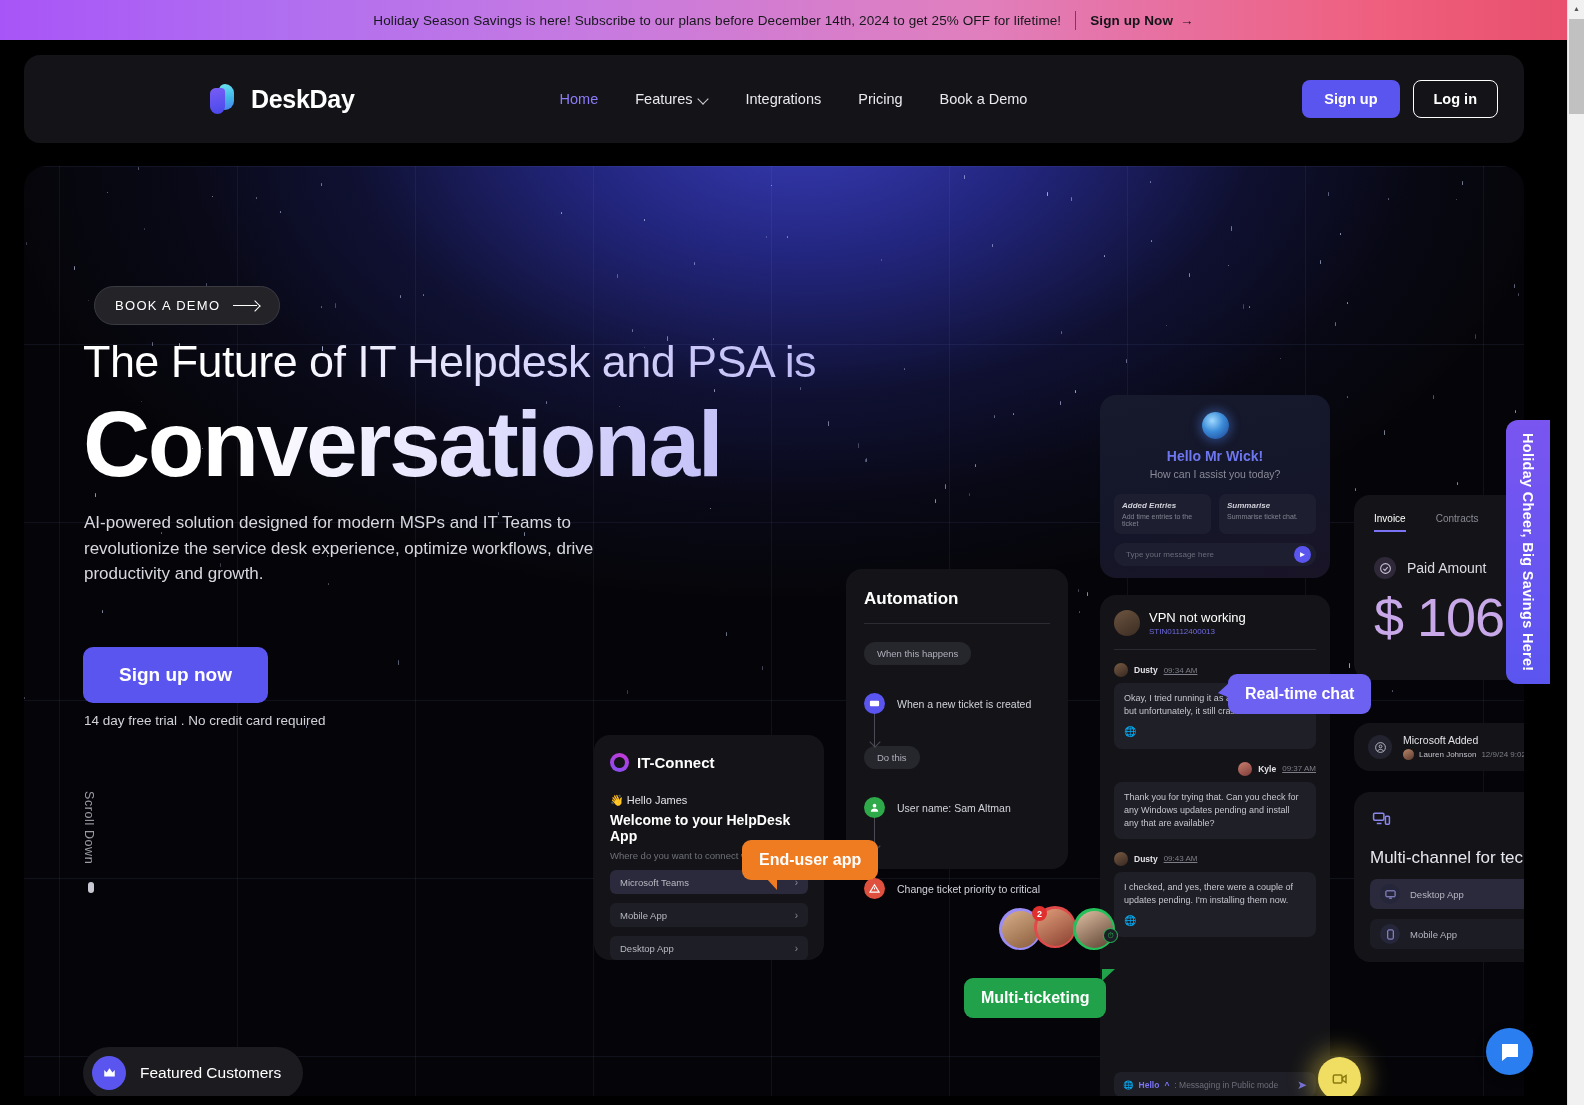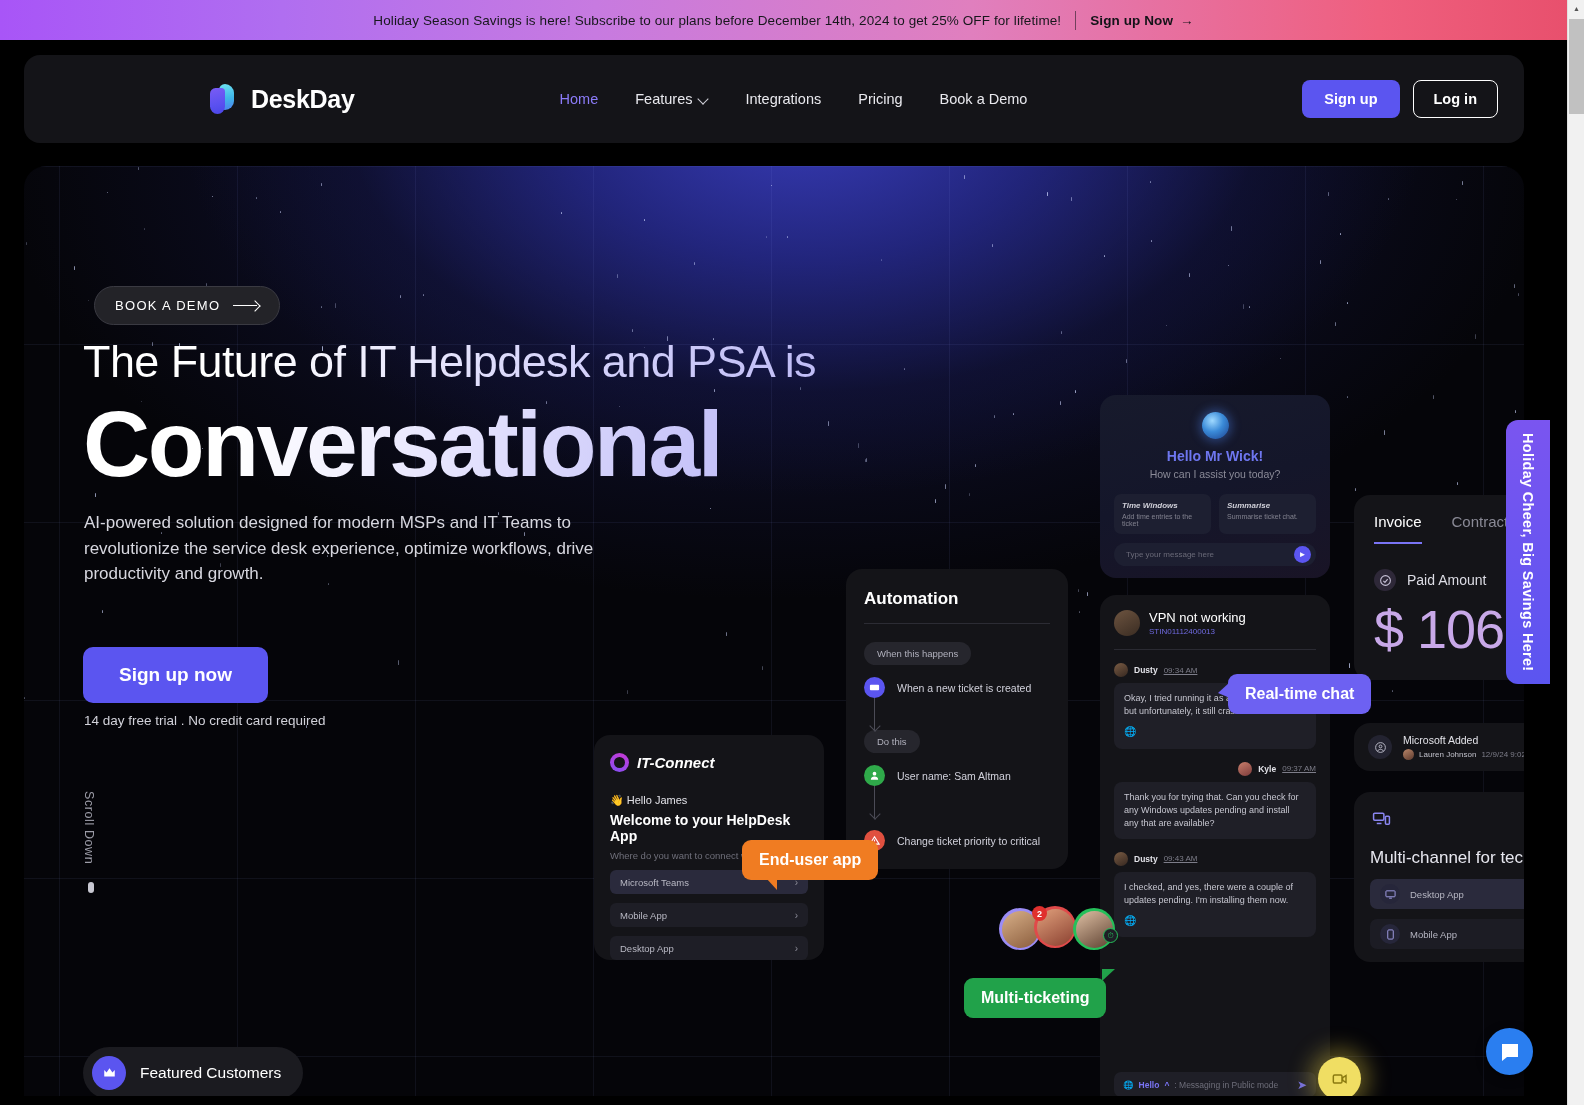--- a/index.html
+++ b/index.html
@@ -172,41 +172,41 @@
 
   
   .card-itconnect { left: 570px; top: 569px; width: 230px; height: 225px; padding: 18px 16px; }
   .itc-head { display: flex; align-items: center; gap: 8px; }
   .itc-logo {
     width: 19px; height: 19px; border-radius: 50%;
     background: conic-gradient(from 200deg, #8a4df0, #c13bd8, #8a4df0);
     display: flex; align-items: center; justify-content: center;
   }
   .itc-logo span { width: 11px; height: 11px; border-radius: 50%; background: #141418; }
-  .itc-title { font-size: 15px; font-weight: bold; color: #fff; font-style: italic; }
+  .itc-title { font-size: 15px; font-weight: bold; color: #fff; }
   .itc-hello { margin-top: 22px; font-size: 11px; color: #e2e2e8; }
   .itc-welcome { margin-top: 5px; font-size: 14px; font-weight: bold; color: #fff; }
   .itc-where { margin-top: 6px; font-size: 9.5px; color: #6f6f7a; }
   .itc-opt {
     margin-top: 9px; height: 24px; border-radius: 6px; background: #1e1e26;
     display: flex; align-items: center; padding: 0 10px;
     font-size: 9.5px; color: #b9b9c4;
   }
   .itc-opt.sel { background: #2a2a3c; }
   .itc-opt .chev { margin-left: auto; font-size: 10px; color: #8b8b97; }
 
   
   .card-automation { left: 822px; top: 403px; width: 222px; height: 300px; padding: 20px 18px; }
   .auto-title { font-size: 17px; font-weight: bold; color: #fff; }
   .auto-rule { margin-top: 14px; border-top: 1px solid #2c2c34; padding-top: 18px; }
   .pill {
     display: inline-block; background: #26262d; color: #b0b0bc;
     font-size: 9.5px; border-radius: 12px; padding: 6px 13px;
   }
-  .auto-row { display: flex; align-items: center; gap: 12px; margin-top: 12px; }
+  .auto-row { display: flex; align-items: center; gap: 12px; margin-top: 28px; }
   .auto-ico { width: 21px; height: 21px; border-radius: 50%; display: flex; align-items: center; justify-content: center; flex: none; }
   .auto-ico.blue { background: #5b55f0; }
   .auto-ico.green { background: #2faa4a; }
   .auto-ico.red { background: #e0503f; }
   .auto-text { font-size: 10.5px; color: #d2d2dc; }
   .auto-arrow {
     width: 1.4px; height: 32px; background: #4b4b56; margin-left: 10px; position: relative;
   }
   .auto-arrow::after {
     content: ""; position: absolute; left: -3px; bottom: 0;
@@ -264,21 +264,21 @@
     background: #1f1f27; border-radius: 7px; display: flex; align-items: center;
     padding: 0 9px; gap: 5px; font-size: 8.5px;
   }
   .tk-public { color: #7a74f5; font-weight: bold; }
   .tk-placeholder { color: #6e6e7a; }
   .tk-send { margin-left: auto; color: #6f6ae0; font-size: 12px; }
 
   
   .card-invoice { left: 1330px; top: 329px; width: 218px; height: 185px; padding: 18px 20px; }
   .inv-tabs { display: flex; gap: 30px; align-items: flex-start; }
-  .inv-tab { font-size: 15px; color: #8a8a96; padding-bottom: 12px; }
+  .inv-tab { font-size: 10px; color: #8a8a96; padding-bottom: 6px; }
   .inv-tab.active { color: #fff; border-bottom: 2px solid #7a74f5; }
   .inv-paid { display: flex; align-items: center; gap: 11px; margin-top: 25px; }
   .inv-check {
     width: 22px; height: 22px; border-radius: 50%; background: #2e2838;
     display: flex; align-items: center; justify-content: center;
   }
   .inv-paid-label { font-size: 14px; color: #dcdce4; }
   .inv-amount {
     margin-top: 7px; font-size: 54px; font-weight: normal; color: #c8a8e8;
     letter-spacing: -1px; white-space: nowrap;
@@ -667,21 +667,21 @@
         </div>
       </div>
     </div>
 
     <div class="card card-ai">
       <div class="ai-orb"></div>
       <div class="ai-hello">Hello Mr Wick!</div>
       <div class="ai-assist">How can I assist you today?</div>
       <div class="ai-cards">
         <div class="ai-card">
-          <div class="ai-card-t">Time Windows</div>
+          <div class="ai-card-t">Added Entries</div>
           <div class="ai-card-d">Add time entries to the ticket</div>
         </div>
         <div class="ai-card">
           <div class="ai-card-t">Summarise</div>
           <div class="ai-card-d">Summarise ticket chat.</div>
         </div>
       </div>
       <div class="ai-input">
         <span>Type your message here</span>
         <span class="ai-send">►</span>

